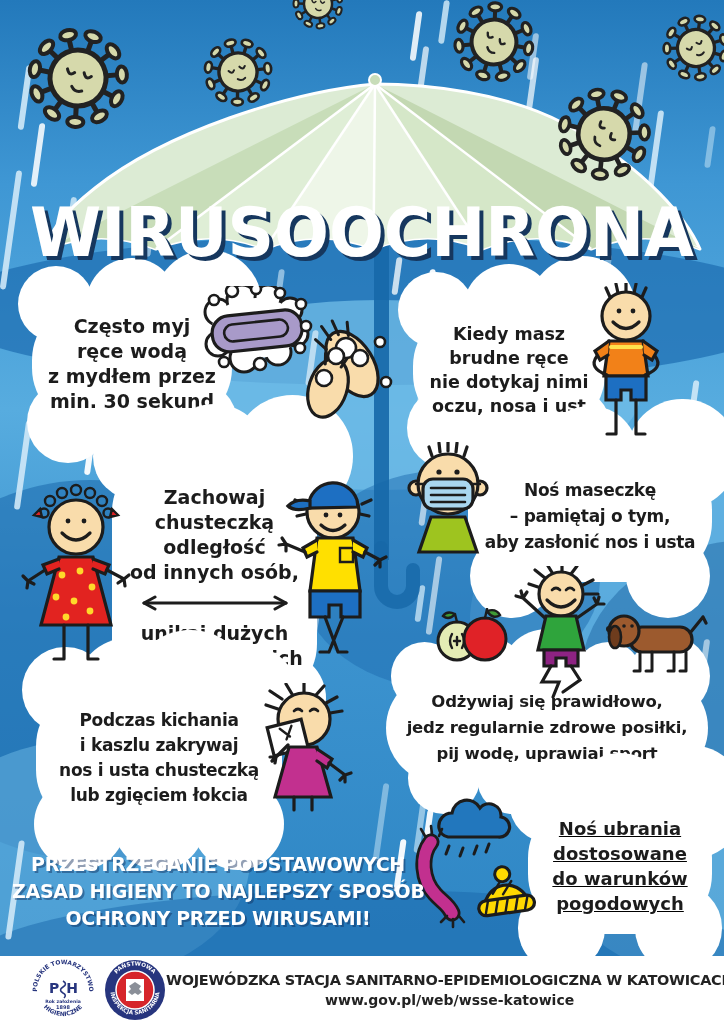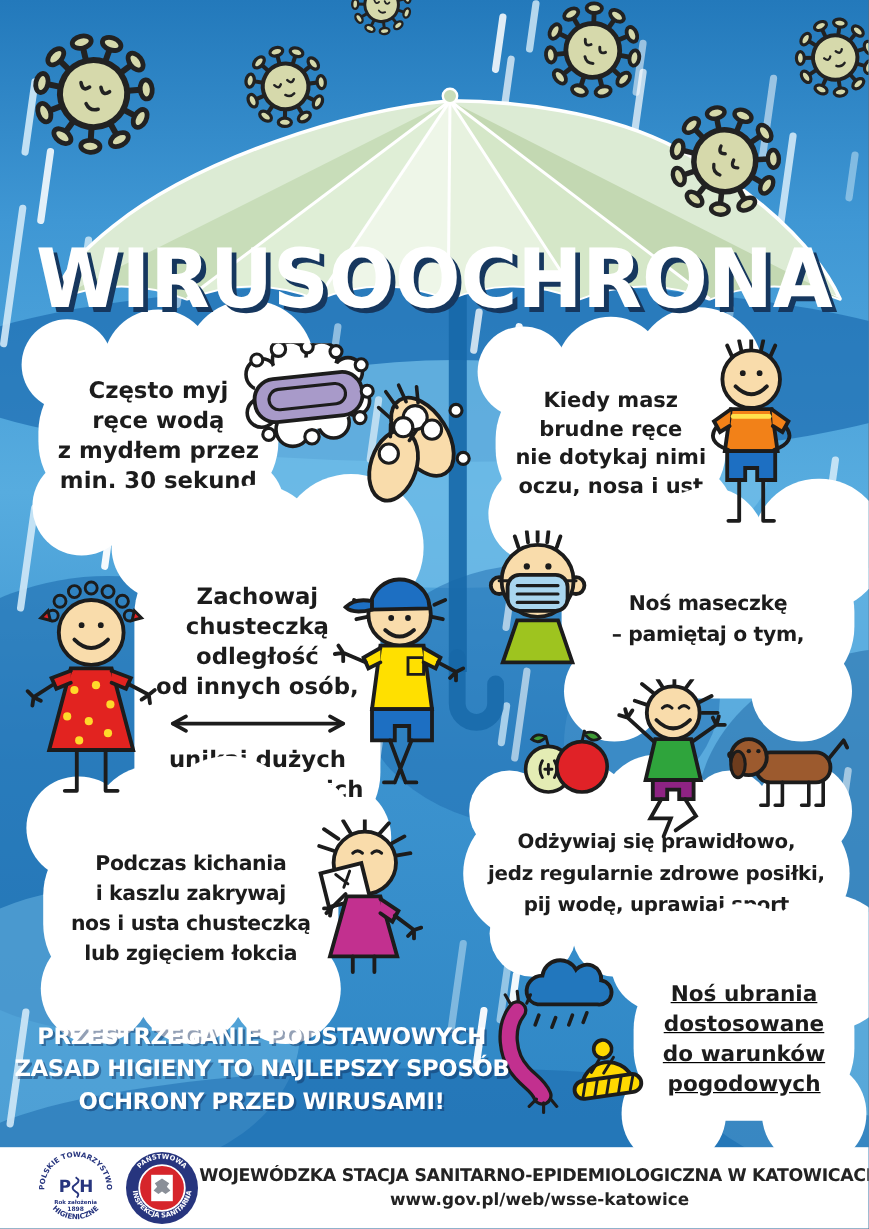--- a/index.html
+++ b/index.html
@@ -246,20 +246,21 @@
       <div class="puff" style="left: 50.3px; top: -48.2px; width: 104.4px; height: 104.4px;"></div>
       <div class="puff" style="left: 119.5px; top: -56.9px; width: 121.8px; height: 121.8px;"></div>
       <div class="puff" style="left: -9.5px; top: 199.6px; width: 92.8px; height: 92.8px;"></div>
       <div class="puff" style="left: 121.7px; top: 199.6px; width: 92.8px; height: 92.8px;"></div>
     </div>
 
   <div class="cloud" style="left:468px;top:450px;width:244px;height:132px;">
     <div class="cloud-text" style="font-size:17px;line-height:26px;letter-spacing:-0.3px;">
         <div>Noś maseczkę</div>
         <div>– pamiętaj o tym,</div>
+        <div>aby zasłonić nos i usta</div>
       </div>
   <div class="puff" style="left: -10.32px; top: -35.6px; width: 79.2px; height: 79.2px;"></div>
       <div class="puff" style="left: 74.48px; top: -43.52px; width: 95.04px; height: 95.04px;"></div>
       <div class="puff" style="left: 159.28px; top: -51.44px; width: 110.88px; height: 110.88px;"></div>
       <div class="puff" style="left: 1.68px; top: 83.76px; width: 84.48px; height: 84.48px;"></div>
       <div class="puff" style="left: 157.84px; top: 83.76px; width: 84.48px; height: 84.48px;"></div>
     </div>
 
   <div class="cloud" style="left:386px;top:672px;width:322px;height:112px;">
     <div class="cloud-text" style="font-size:16.5px;line-height:26px;letter-spacing:-0.2px;">

